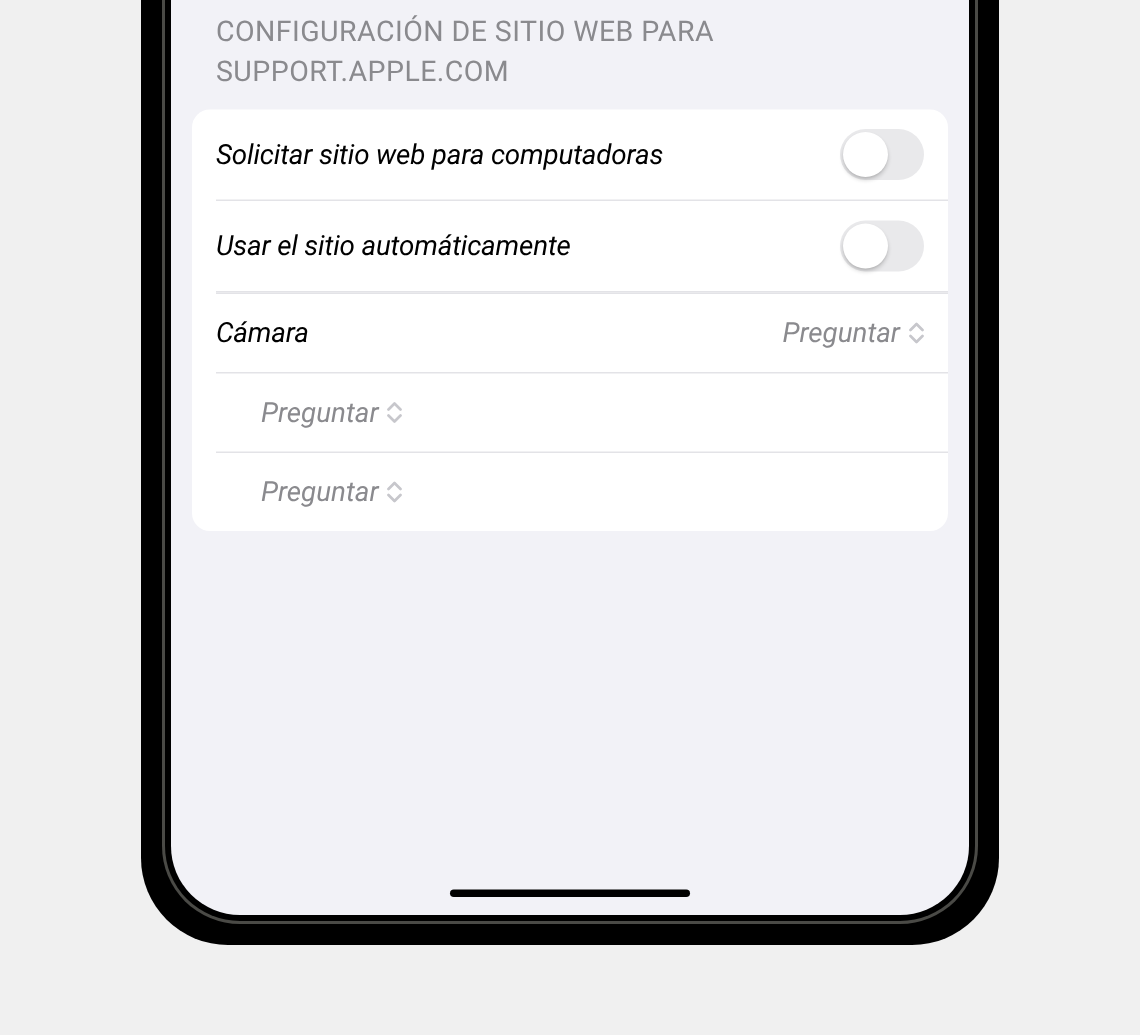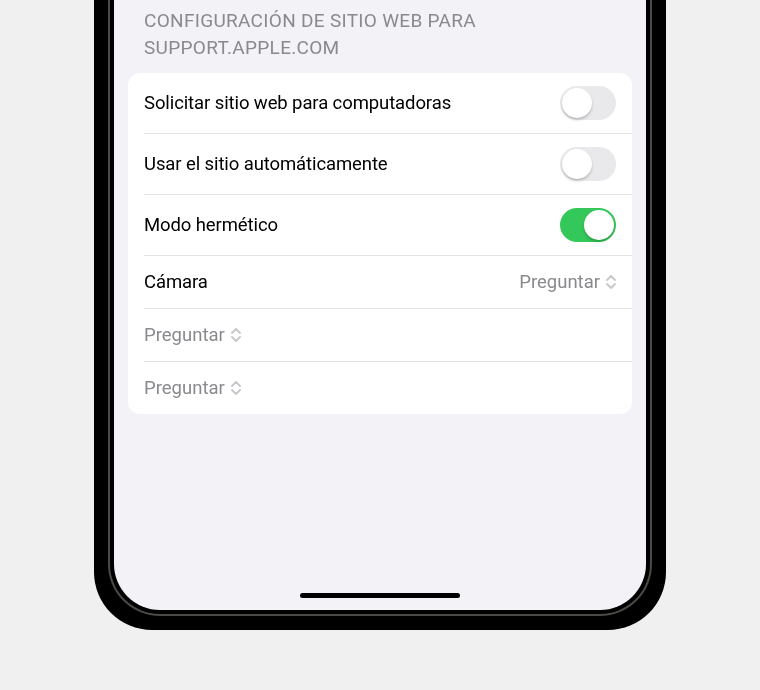--- a/index.html
+++ b/index.html
@@ -56,20 +56,21 @@
       border-radius: 12px;
       overflow: hidden;
     }
     .row {
       display: flex;
       align-items: center;
       justify-content: space-between;
       padding: 13px 16px;
       min-height: 52px;
       gap: 12px;
+      font-style: italic;
     }
     .divider-wrap {
       padding-left: 16px;
     }
     .divider {
       height: 1px;
       background: #e3e3e7;
     }
     .row-label {
       font-size: 18.5px;
@@ -80,20 +81,21 @@
     }
     .row-value {
       display: flex;
       align-items: center;
       gap: 6px;
       color: #8a8a8e;
       font-size: 18.5px;
     }
     .row-value-text {
       color: #8a8a8e;
+      margin-left: 30px;
     }
     .toggle {
       width: 56px;
       height: 34px;
       border-radius: 17px;
       position: relative;
       flex-shrink: 0;
     }
     .toggle-off {
       background: #e9e9eb;
@@ -164,26 +166,20 @@
         <div class="row-label">Usar el sitio automáticamente</div>
         <div class="toggle toggle-off">
           <div class="toggle-knob"></div>
         </div>
       </div>
 
       <div class="divider-wrap">
               <div class="divider"></div>
             </div>
 
-      <div class="row">
-        <div class="row-label">Modo hermético</div>
-        <div class="toggle toggle-on">
-          <div class="toggle-knob"></div>
-        </div>
-      </div>
 
       <div class="divider-wrap">
               <div class="divider"></div>
             </div>
 
       <div class="row">
         <div class="row-label">Cámara</div>
         <div class="row-value">
           <span class="row-value-text">Preguntar</span>
           <span class="stepper-icon">

